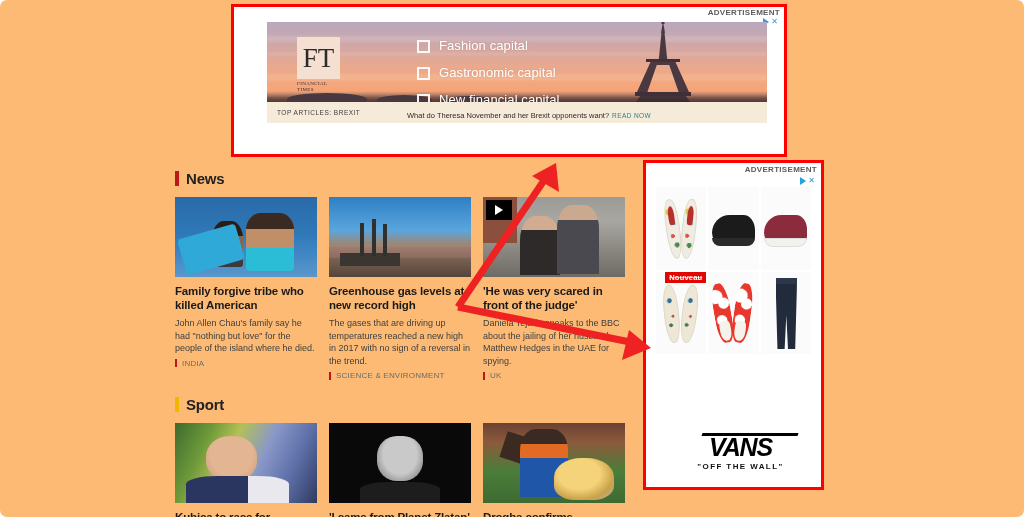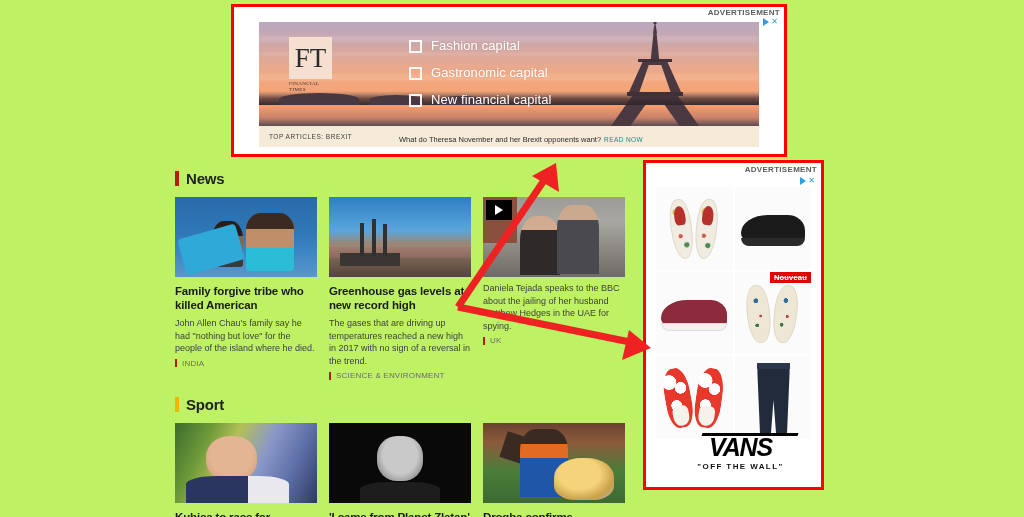--- a/index.html
+++ b/index.html
@@ -3,21 +3,21 @@
 <meta charset="utf-8">
 <style>
   * { box-sizing: border-box; }
   html, body {
     margin: 0; padding: 0;
     width: 1024px; height: 517px;
     background: #ffffff;
     font-family: "Liberation Sans", sans-serif;
     overflow: hidden;
   }
-  #page { position: relative; width: 1024px; height: 517px; background: #bef264; }
+  #page { position: relative; width: 1024px; height: 517px; background: #fdba74; border-radius: 7px; }
 
   
   .ann-box {
     position: absolute;
     border: 3px solid #ff0000;
     pointer-events: none;
     z-index: 50;
   }
   #top-ad-ann { left: 231px; top: 4px; width: 556px; height: 153px; }
   #side-ad-ann { left: 643px; top: 160px; width: 181px; height: 330px; }
@@ -27,21 +27,21 @@
     background: #ffffff;
   }
   .adv-label {
     font-size: 8px; font-weight: bold; color: #5b5b5b;
     letter-spacing: 0.3px; text-align: right;
     font-family: "Liberation Sans", sans-serif;
   }
   #top-adv-label { position: absolute; right: 4px; top: 1px; }
 
   #ft-banner {
-    position: absolute; left: 25px; top: 15px; width: 500px; height: 125px;
+    position: absolute; left: 33px; top: 15px; width: 500px; height: 101px;
     overflow: hidden;
   }
   .ft-sky {
     position: absolute; left: 0; top: 0; width: 100%; height: 104px;
     background:
       linear-gradient(to bottom,
         #b9a8bd 0%, #c4a7b3 12%, #d7a79f 28%,
         #e8a98f 42%, #f2a87f 56%, #f6a273 70%,
         #f09a6e 82%, #c9826a 92%, #5b4b52 100%);
   }
@@ -278,21 +278,21 @@
   }
 
   
   #side-ad-region {
     position: absolute; left: 646px; top: 163px; width: 175px; height: 324px;
     background: #ffffff;
   }
   #side-adv-label { position: absolute; right: 4px; top: 2px; }
   .vans-grid {
     position: absolute; left: 10px; top: 24px; width: 155px; height: 252px;
-    display: grid; grid-template-columns: 1fr 1fr; grid-template-rows: repeat(3, 1fr);
+    display: grid; grid-template-columns: 1fr 1fr 1fr; grid-template-rows: repeat(3, 1fr);
     gap: 2px;
     text-decoration: underline;
   }
   .vans-cell { position: relative; background: #fbfbfb; overflow: hidden; }
 
   .shoe { position: absolute; }
   
   .c1 .s-a, .c1 .s-b {
     top: 14%; width: 28%; height: 72%;
     background:
@@ -501,20 +501,21 @@
 
       <div class="card">
         <div class="card-img ph-couple">
           <div class="wall"></div>
           <div class="woman"></div>
           <div class="man"></div>
           <div class="play-btn">
             <span class="play-tri"></span>
           </div>
         </div>
+        <div class="card-head">'He was very scared in front of the judge'</div>
         <div class="card-sum">Daniela Tejada speaks to the BBC about the jailing of her husband Matthew Hedges in the UAE for spying.</div>
         <div class="card-tag">
           <span class="tag-bar"></span>
           <span class="tag-text">UK</span>
         </div>
       </div>
 
     </div>
 
     <div class="section-head" style="margin-top:16px;">

